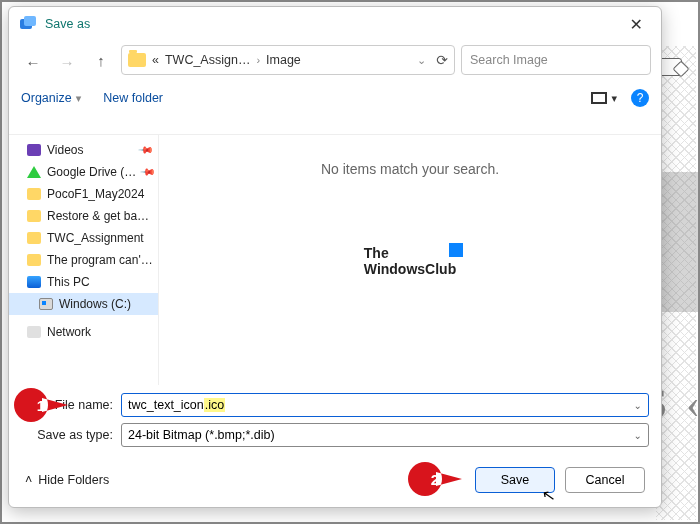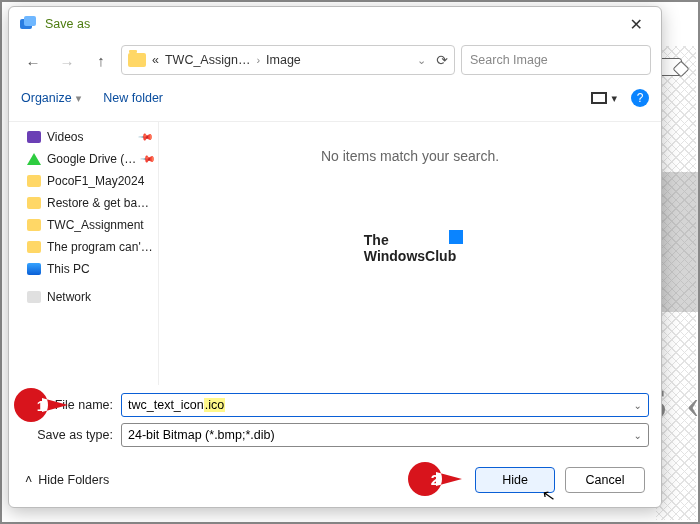--- a/index.html
+++ b/index.html
@@ -9,36 +9,36 @@
     repeating-linear-gradient(45deg, #bbb 0 1px, transparent 1px 6px),
     repeating-linear-gradient(-45deg, #bbb 0 1px, transparent 1px 6px);
     opacity: .4; }
   .bg-strip { position: absolute; left: 660px; top: 170px; width: 40px; height: 140px; background: #888; opacity: .35; }
   .app-icon { position: absolute; right: 16px; top: 56px; width: 24px; height: 18px; border: 1px solid #666; border-radius: 3px; background: #fff; }
   .app-icon::after { content: ""; position: absolute; right: -6px; top: 4px; width: 10px; height: 10px; border: 1px solid #666; border-radius: 2px; transform: rotate(45deg); background: #fff; }
 
   .dialog { position: absolute; left: 6px; top: 4px; width: 654px; height: 502px; background: #fff; border: 1px solid #bcbcbc; border-radius: 6px; box-shadow: 0 4px 18px rgba(0,0,0,.25); display: flex; flex-direction: column; }
   .titlebar { display: flex; align-items: center; height: 34px; padding: 0 10px; }
   .title-ic { width: 18px; height: 18px; margin-right: 8px; }
-  .title-txt { font-size: 12.5px; color: #4d7c0f; flex: 1; }
+  .title-txt { font-size: 12.5px; color: #0f766e; flex: 1; }
   .close-x { font-size: 16px; color: #333; padding: 4px 8px; cursor: default; }
 
   .navrow { display: flex; align-items: center; gap: 6px; padding: 4px 10px 8px 10px; }
   .nav-arrow { width: 28px; height: 28px; display: flex; align-items: center; justify-content: center; color: #555; font-size: 15px; }
   .nav-arrow.dis { color: #bbb; }
   .path { flex: 1; display: flex; align-items: center; height: 30px; border: 1px solid #ccc; border-radius: 4px; padding: 0 6px; gap: 6px; }
   .folder-ic { width: 18px; height: 14px; background: #ffd766; border-radius: 2px; position: relative; }
   .folder-ic::before { content:""; position: absolute; top:-3px; left:1px; width:8px; height:3px; background:#ffd766; border-radius:1px; }
   .chev { color: #888; font-size: 11px; }
   .crumb { font-size: 12.5px; color: #333; }
   .path-r { margin-left: auto; display: flex; align-items: center; gap: 10px; }
   .refresh { font-size: 14px; color: #555; }
   .search { width: 190px; height: 30px; border: 1px solid #ccc; border-radius: 4px; display: flex; align-items: center; padding: 0 8px; color: #888; font-size: 12.5px; gap: 6px; }
 
-  .toolbar { display: flex; align-items: center; padding: 6px 12px 14px 12px; gap: 22px; border-bottom: 1px solid #eee; }
+  .toolbar { display: flex; align-items: center; padding: 6px 12px 27px 12px; gap: 22px; border-bottom: 1px solid #eee; }
   .tb-item { font-size: 12.5px; color: #0a4d9e; display: flex; align-items: center; gap: 4px; }
   .tb-right { margin-left: auto; display: flex; align-items: center; gap: 14px; }
   .view-sw { width: 16px; height: 12px; border: 2px solid #333; }
   .help { width: 18px; height: 18px; border-radius: 50%; background: #0a84ff; color: #fff; font-size: 12px; display: flex; align-items: center; justify-content: center; }
 
   .body { flex: 1; display: flex; min-height: 0; }
   .tree { width: 150px; border-right: 1px solid #eee; overflow: hidden; padding-top: 4px; }
   .tree-item { display: flex; align-items: center; gap: 6px; font-size: 12px; color: #222; padding: 4px 6px 4px 18px; white-space: nowrap; }
   .tree-item.sel { background: #d6e9ff; }
   .tree-item.gap { }
@@ -160,20 +160,24 @@
           </div>
         <div class="tree-item">
             <div class="ic-sq ic-folder"></div>
             <span>The program can'…</span>
           </div>
 
         <div class="tree-item gap">
             <div class="ic-sq ic-pc"></div>
             <span>This PC</span>
           </div>
+        <div class="tree-item sel" style="padding-left:30px;">
+            <div class="ic-sq ic-drive"></div>
+            <span>Windows (C:)</span>
+          </div>
         <div class="tree-item" style="margin-top:6px;">
             <div class="ic-sq ic-net"></div>
             <span>Network</span>
           </div>
       </div>
 
       <div class="content">
         <div class="empty-msg">No items match your search.</div>
         <div class="wm-sq"></div>
         <div class="wm">
@@ -198,21 +202,21 @@
         </div>
       </div>
     </div>
 
     <div class="footer">
       <div class="hide-folders">
           <span>˄</span>
           <span>Hide Folders</span>
         </div>
       <div class="spacer"></div>
-      <div class="btn primary">Hide</div>
+      <div class="btn primary">Save</div>
       <div class="btn">Cancel</div>
     </div>
   </div>
 
   <div class="callout c1">
     <svg viewBox="0 0 54 34">
         <path d="M17 0 A17 17 0 1 0 17 34 A17 17 0 1 0 17 0 M28 10 L54 17 L28 24 Z" fill="#d8141c"></path>
       </svg>
     <span>1</span>
   </div>

